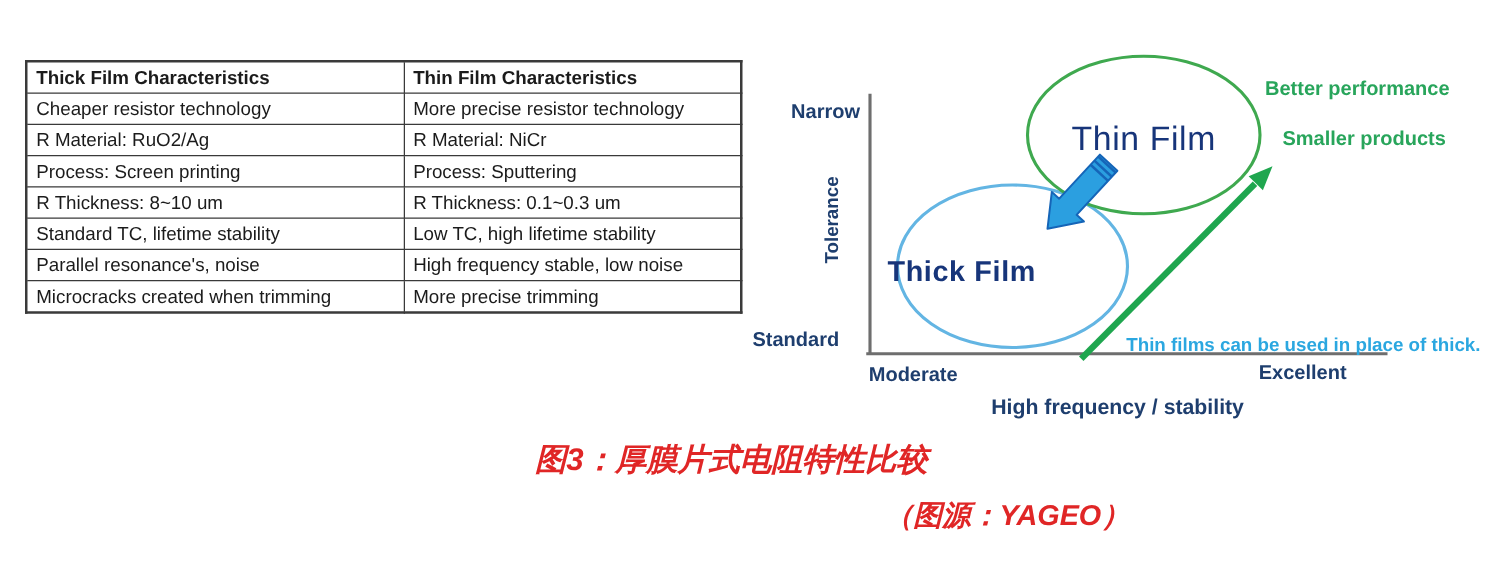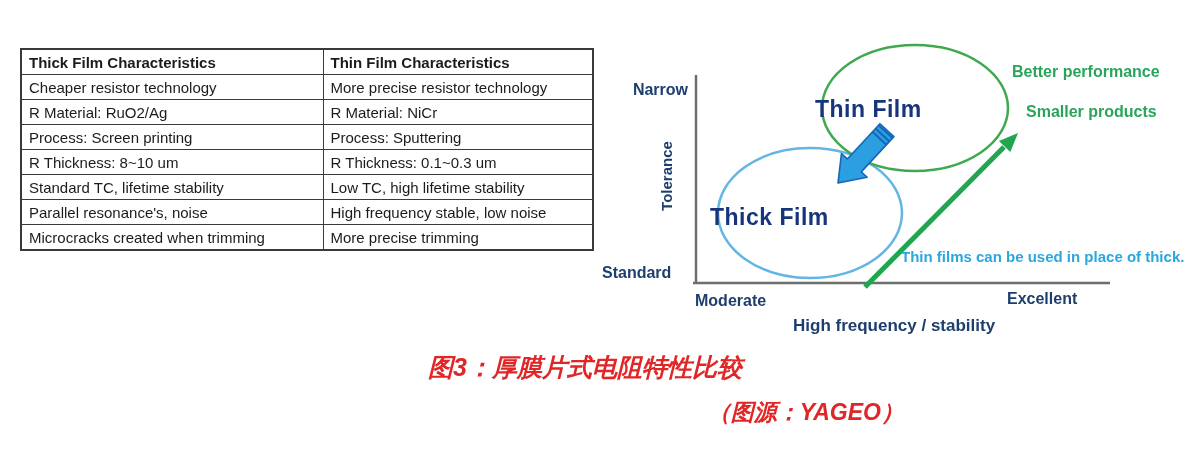--- a/index.html
+++ b/index.html
@@ -25,25 +25,25 @@
   .dg-svg { position:absolute; left:600px; top:35px; }
   .lbl { position:absolute; white-space:nowrap; }
   .navy { color:#1e3e6e; font-weight:700; }
   .green { color:#28a55b; font-weight:700; }
   .narrow-lbl    { left:622px; top:81px;  width:66px; text-align:right; font-size:16px; }
   .tolerance-lbl { left:666px; top:176px; transform:translate(-50%,-50%) rotate(-90deg); font-size:15px; }
   .standard-lbl  { left:602px; top:264px; font-size:16px; }
   .moderate-lbl  { left:695px; top:292px; font-size:16px; }
   .excellent-lbl { left:1007px; top:290px; font-size:16px; }
   .xtitle-lbl    { left:793px; top:316px; font-size:17px; }
-  .thinfilm-lbl  { left:815px; top:96px;  width:200px; font-size:23px; color:#17357a; font-weight:700; letter-spacing:0.5px; }
+  .thinfilm-lbl  { left:815px; top:96px;  width:200px; text-align:center; font-size:27px; color:#17357a; font-weight:400; letter-spacing:0.5px; }
   .thickfilm-lbl { left:710px; top:204px; width:200px; font-size:23px; color:#17357a; font-weight:700; letter-spacing:0.5px; }
   .betterperf-lbl{ left:1012px; top:63px;  font-size:16px; }
   .smallprod-lbl { left:1026px; top:103px; font-size:16px; }
-  .note-lbl      { left:901px; top:248px; font-size:15px; font-weight:700; color:#2ba7e0; }
+  .note-lbl      { left:901px; top:268px; font-size:15px; font-weight:700; color:#2ba7e0; }
 
   
   .caption1 {
     position:absolute; left:285px; top:351px; width:600px; text-align:center;
     font-size:25px; font-weight:700; font-style:italic; color:#e02626;
   }
   .caption2 {
     position:absolute; left:304px; top:397px; width:600px; text-align:right;
     font-size:23px; font-weight:700; font-style:italic; color:#e02626;
   }

